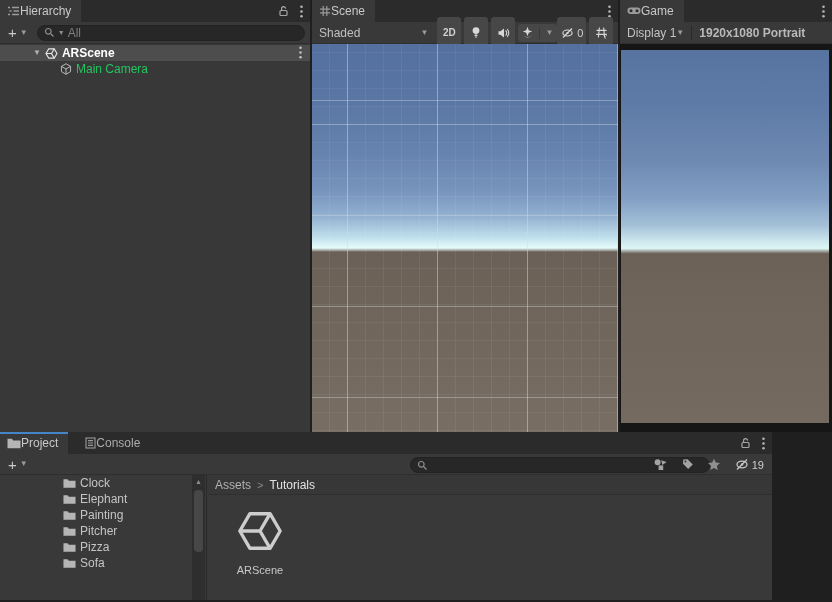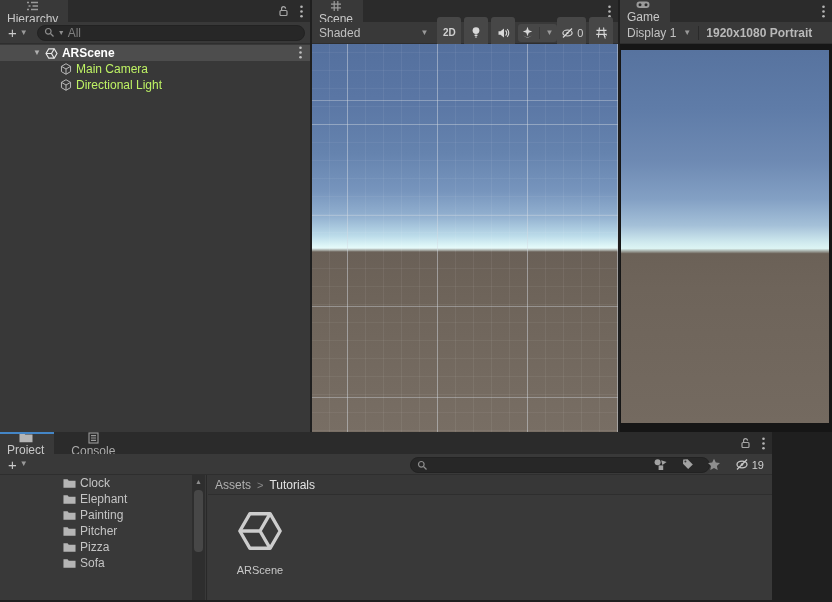--- a/index.html
+++ b/index.html
@@ -11,42 +11,42 @@
     font-size:12px; color:#c2c2c2;
     -webkit-font-smoothing:antialiased;
   }
   .panel { position:absolute; background:#383838; overflow:hidden; }
   #panel-hierarchy { left:0; top:0; width:310px; height:432px; }
   #panel-scene     { left:312px; top:0; width:306px; height:432px; }
   #panel-game      { left:620px; top:0; width:212px; height:432px; }
   #panel-bottom    { left:0; top:432px; width:772px; height:168px; }
 
   .tabbar { position:relative; height:22px; background:#2b2b2b; display:flex; align-items:stretch; }
-  .tab { display:flex; align-items:center; padding:0 10px 0 7px; background:#393939; color:#c8c8c8; position:relative;flex-direction:column; }
+  .tab { display:flex; align-items:center; padding:0 10px 0 7px; background:#393939; color:#c8c8c8; position:relative; }
   .tab .tab-accent { position:absolute; left:0; right:0; top:0; height:2px; }
   .tab.inactive { background:transparent; color:#ababab; }
   .tabbar-right { position:absolute; right:7px; top:0; height:22px; display:flex; align-items:center; gap:11px; }
 
   .toolbar { position:relative; height:22px; background:#393939; border-bottom:1px solid #2e2e2e; display:flex; align-items:center; padding:0 5px; }
 
   .icon { display:inline-flex; align-items:center; justify-content:center; flex:none; }
   .caret { font-size:8px; color:#9a9a9a; line-height:1; }
   .caret-sm { font-size:7px; color:#8d8d8d; line-height:1; }
 
   
   .searchpill { height:16px; background:#272727; border:1px solid #222; border-radius:9px; display:flex; align-items:center; padding:0 6px; gap:3px; }
   .searchpill .ph { color:#7f7f7f; }
 
   
   .tree { position:absolute; left:0; right:0; top:45px; bottom:0; }
   .trow { height:16px; display:flex; align-items:center; gap:4px; padding-left:33px; position:relative; }
   .trow.selected { background:#4d4d4d; }
   .trow.selected .tlabel { color:#fff; font-weight:bold; }
   .trow.child { padding-left:60px; }
-  .tlabel { color:#bef264; white-space:nowrap; }
+  .tlabel { color:#22c55e; white-space:nowrap; }
   .row-kebab { position:absolute; right:8px; top:1px; }
 
   
   #scene-viewport { position:absolute; left:0; right:0; top:44px; bottom:0;
     background:linear-gradient(180deg,
       #54709e 0%, #5a76a4 14%, #6583ae 28%, #7795bd 38%, #93b1d0 44.5%,
       #bcdcea 49.5%, #def6f7 52.0%, #e6fafa 52.6%,
       #6a6057 53.6%, #6d6359 62%, #746a60 86%, #786e64 100%);
   }
   #scene-grid-major { position:absolute; inset:0;
@@ -171,29 +171,20 @@
     </div>
     <div class="trow child">
       <span class="icon">
         <svg width="12" height="12" viewBox="0 0 100 100" fill="none" stroke="#bdbdbd" stroke-width="8">
           <path d="M50 6 88 28 88 72 50 94 12 72 12 28 Z"></path>
           <path d="M12 28 50 50 88 28 M50 50 50 94"></path>
         </svg>
       </span>
       <span class="tlabel">Main Camera</span>
     </div>
-    <div class="trow child">
-      <span class="icon">
-        <svg width="12" height="12" viewBox="0 0 100 100" fill="none" stroke="#bdbdbd" stroke-width="8">
-          <path d="M50 6 88 28 88 72 50 94 12 72 12 28 Z"></path>
-          <path d="M12 28 50 50 88 28 M50 50 50 94"></path>
-        </svg>
-      </span>
-      <span class="tlabel">Directional Light</span>
-    </div>
   </div>
 </div>
 
 <div class="panel" id="panel-scene">
   <div class="tabbar">
     <div class="tab">
       <span class="icon">
         <svg width="12" height="12" viewBox="0 0 12 12" fill="none" stroke="#9b9b9b" stroke-width="1.2">
           <path d="M4.2 1v10M7.8 1v10M1 4.2h10M1 7.8h10"></path>
         </svg>
@@ -287,21 +278,21 @@
       <span class="icon">
         <svg width="3" height="13" viewBox="0 0 3 13" fill="#b5b5b5">
           <circle cx="1.5" cy="1.8" r="1.3"></circle>
             <circle cx="1.5" cy="6.5" r="1.3"></circle>
             <circle cx="1.5" cy="11.2" r="1.3"></circle>
         </svg>
       </span>
     </div>
   </div>
   <div class="toolbar">
-    <div style="display:flex;align-items:center;gap:7px;padding-left:2px;">
+    <div style="display:flex;align-items:center;padding-left:2px;">
       <span>Display 1</span>
       <span class="caret">▼</span>
     </div>
     <span class="game-tb-sep"></span>
     <div style="color:#b9b9b9;font-weight:bold;">
       <span>1920x1080 Portrait</span>
     </div>
   </div>
   <div id="game-viewport">
     <div id="game-render"></div>

